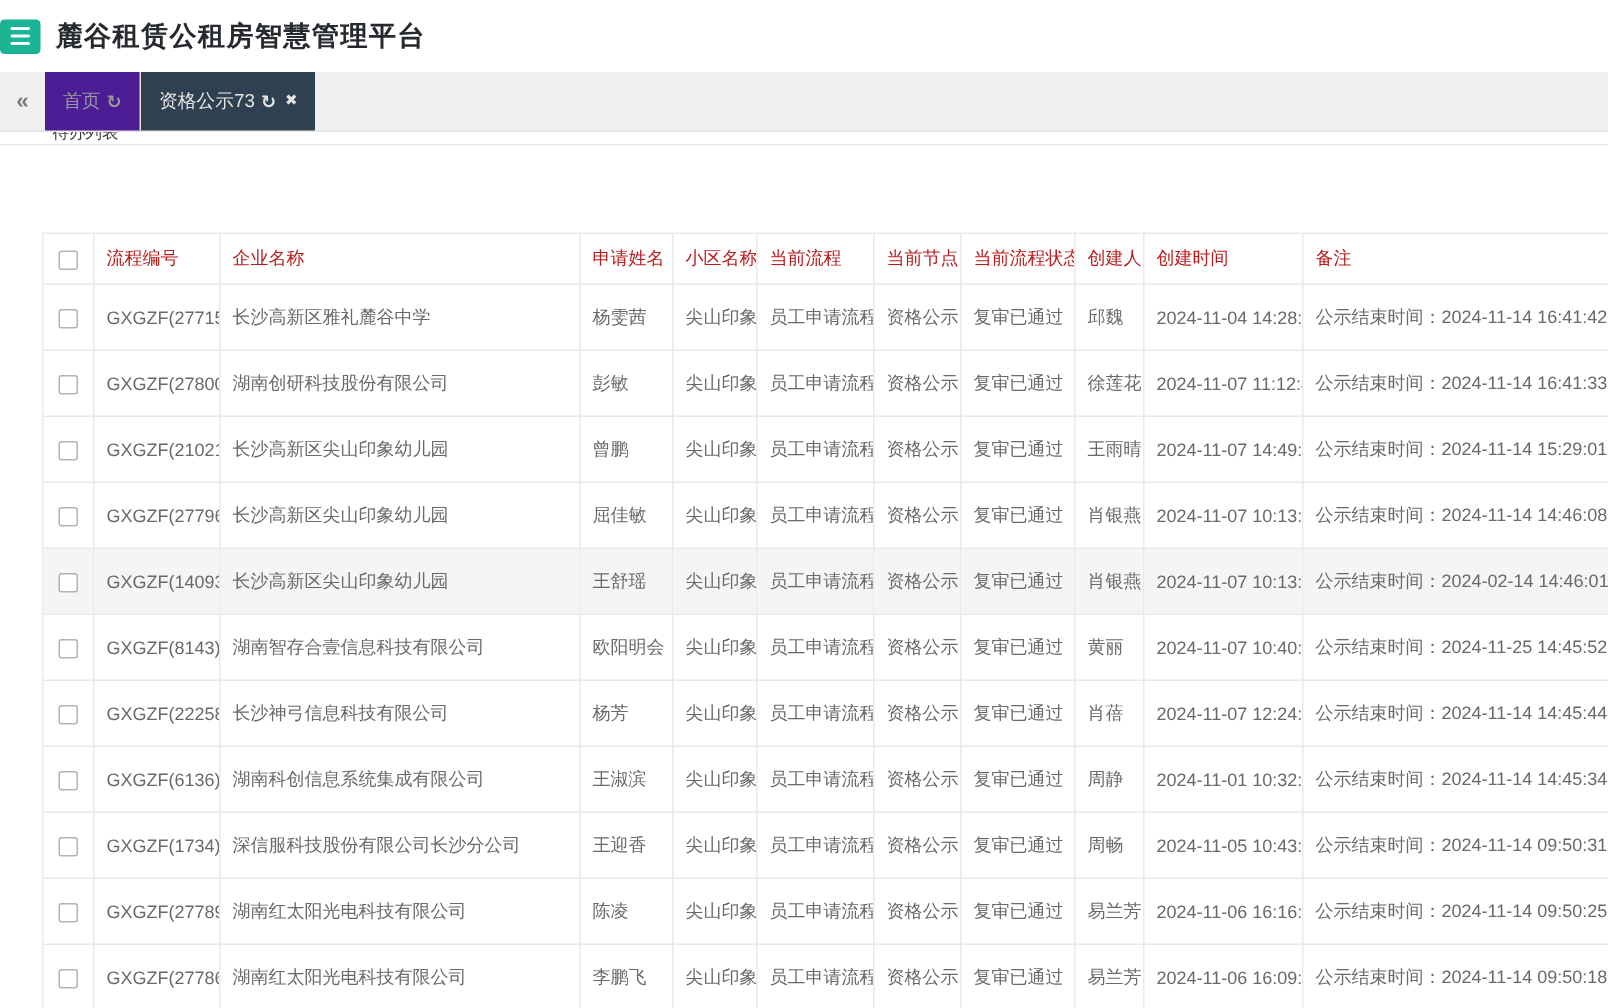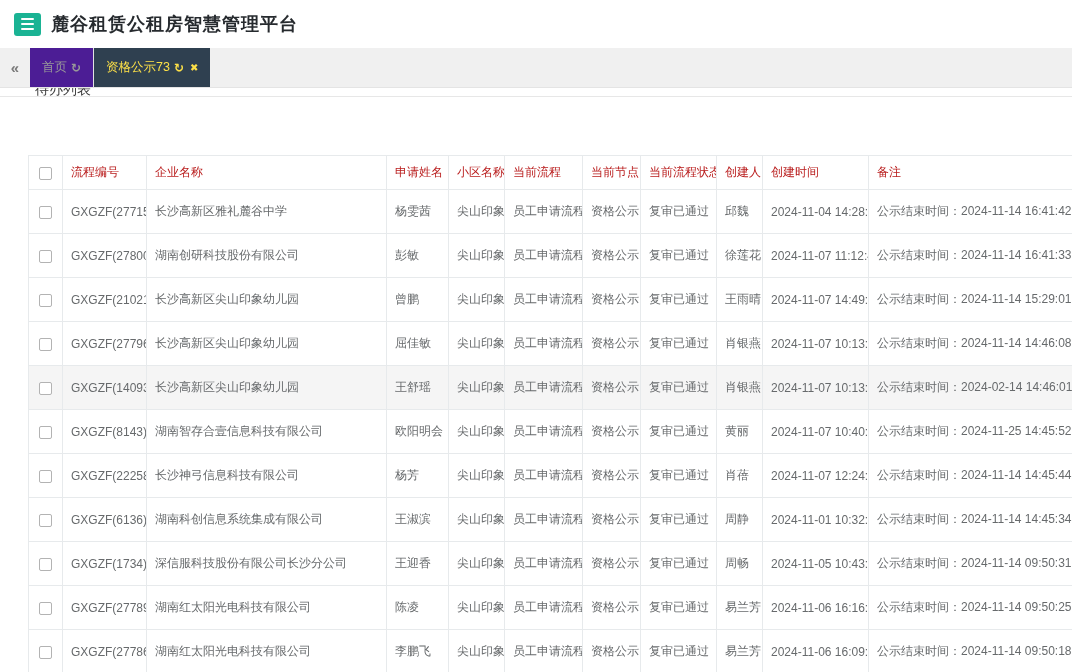--- a/index.html
+++ b/index.html
@@ -1,40 +1,40 @@
 <!DOCTYPE html>
 <html><head>
 <meta charset="utf-8">
 <style>
   * { box-sizing: border-box; margin: 0; padding: 0; }
   html,body { width:1072px; height:672px; overflow:hidden; }
   body { background:#ffffff; font-family:"Liberation Sans","DejaVu Sans",sans-serif; }
 
   
-  .topbar { height:48px; background:#ffffff; display:flex; align-items:center; padding-left:14px; }
+  .topbar { height:48px; background:#ffffff; display:flex; align-items:center; }
   .menu-btn { width:27px; height:23px; background:#1ab394; border-radius:3px;
               display:flex; flex-direction:column; justify-content:center; align-items:center;
               gap:3px; cursor:pointer; flex:0 0 auto; }
   .menu-btn i { display:block; width:13px; height:2px; background:#fff; border-radius:1px; }
   .app-title { margin-left:10px; font-size:18px; font-weight:600; color:#262a2e; letter-spacing:1px; }
 
   
   .tabbar { height:40px; background:#f0f0f0; display:flex; align-items:stretch; border-bottom:1px solid #e4e4e4; }
   .collapse-btn { width:30px; display:flex; align-items:center; justify-content:center;
                   color:#7a7a7a; font-size:15px; font-weight:bold; cursor:pointer; }
   .tab { display:flex; align-items:center; gap:4px; padding:0 12px; font-size:12.5px;
          color:#999; background:#4c1d95; border-right:1px solid #e2e2e2; cursor:pointer; white-space:nowrap; }
   .tab .ico-refresh { font-size:12px; font-weight:bold; }
   .tab .ico-close { font-size:10px; margin-left:2px; }
-  .tab.active { background:#2f4050; color:#fde047; border-right:none; }
+  .tab.active { background:#2f4050; color:#e5e5e5; border-right:none; }
 
   
   .panel-strip { height:9px; background:#ffffff; border-bottom:1px solid #e7e7e7;
                  overflow:hidden; position:relative; }
-  .clipped-label { position:absolute; left:35px; top:-7px; font-size:14px; color:#3c3c3c; }
+  .clipped-label { position:absolute; left:35px; top:-7px; font-size:11px; color:#3c3c3c; }
 
   
   .table-wrap { margin:58px 0 0 28px; width:1044px; }
   table { border-collapse:collapse; table-layout:fixed; width:1044px;
           font-size:12px; color:#676a6c; }
   th, td { border:1px solid #e7eaec; padding:0 8px; overflow:hidden;
            white-space:nowrap; text-align:left; vertical-align:middle; background:#fff; }
   th { height:34px; font-weight:400; color:#b91c1c; }
   td { height:44px; }
   tr.hl td { background:#f5f5f5; }

